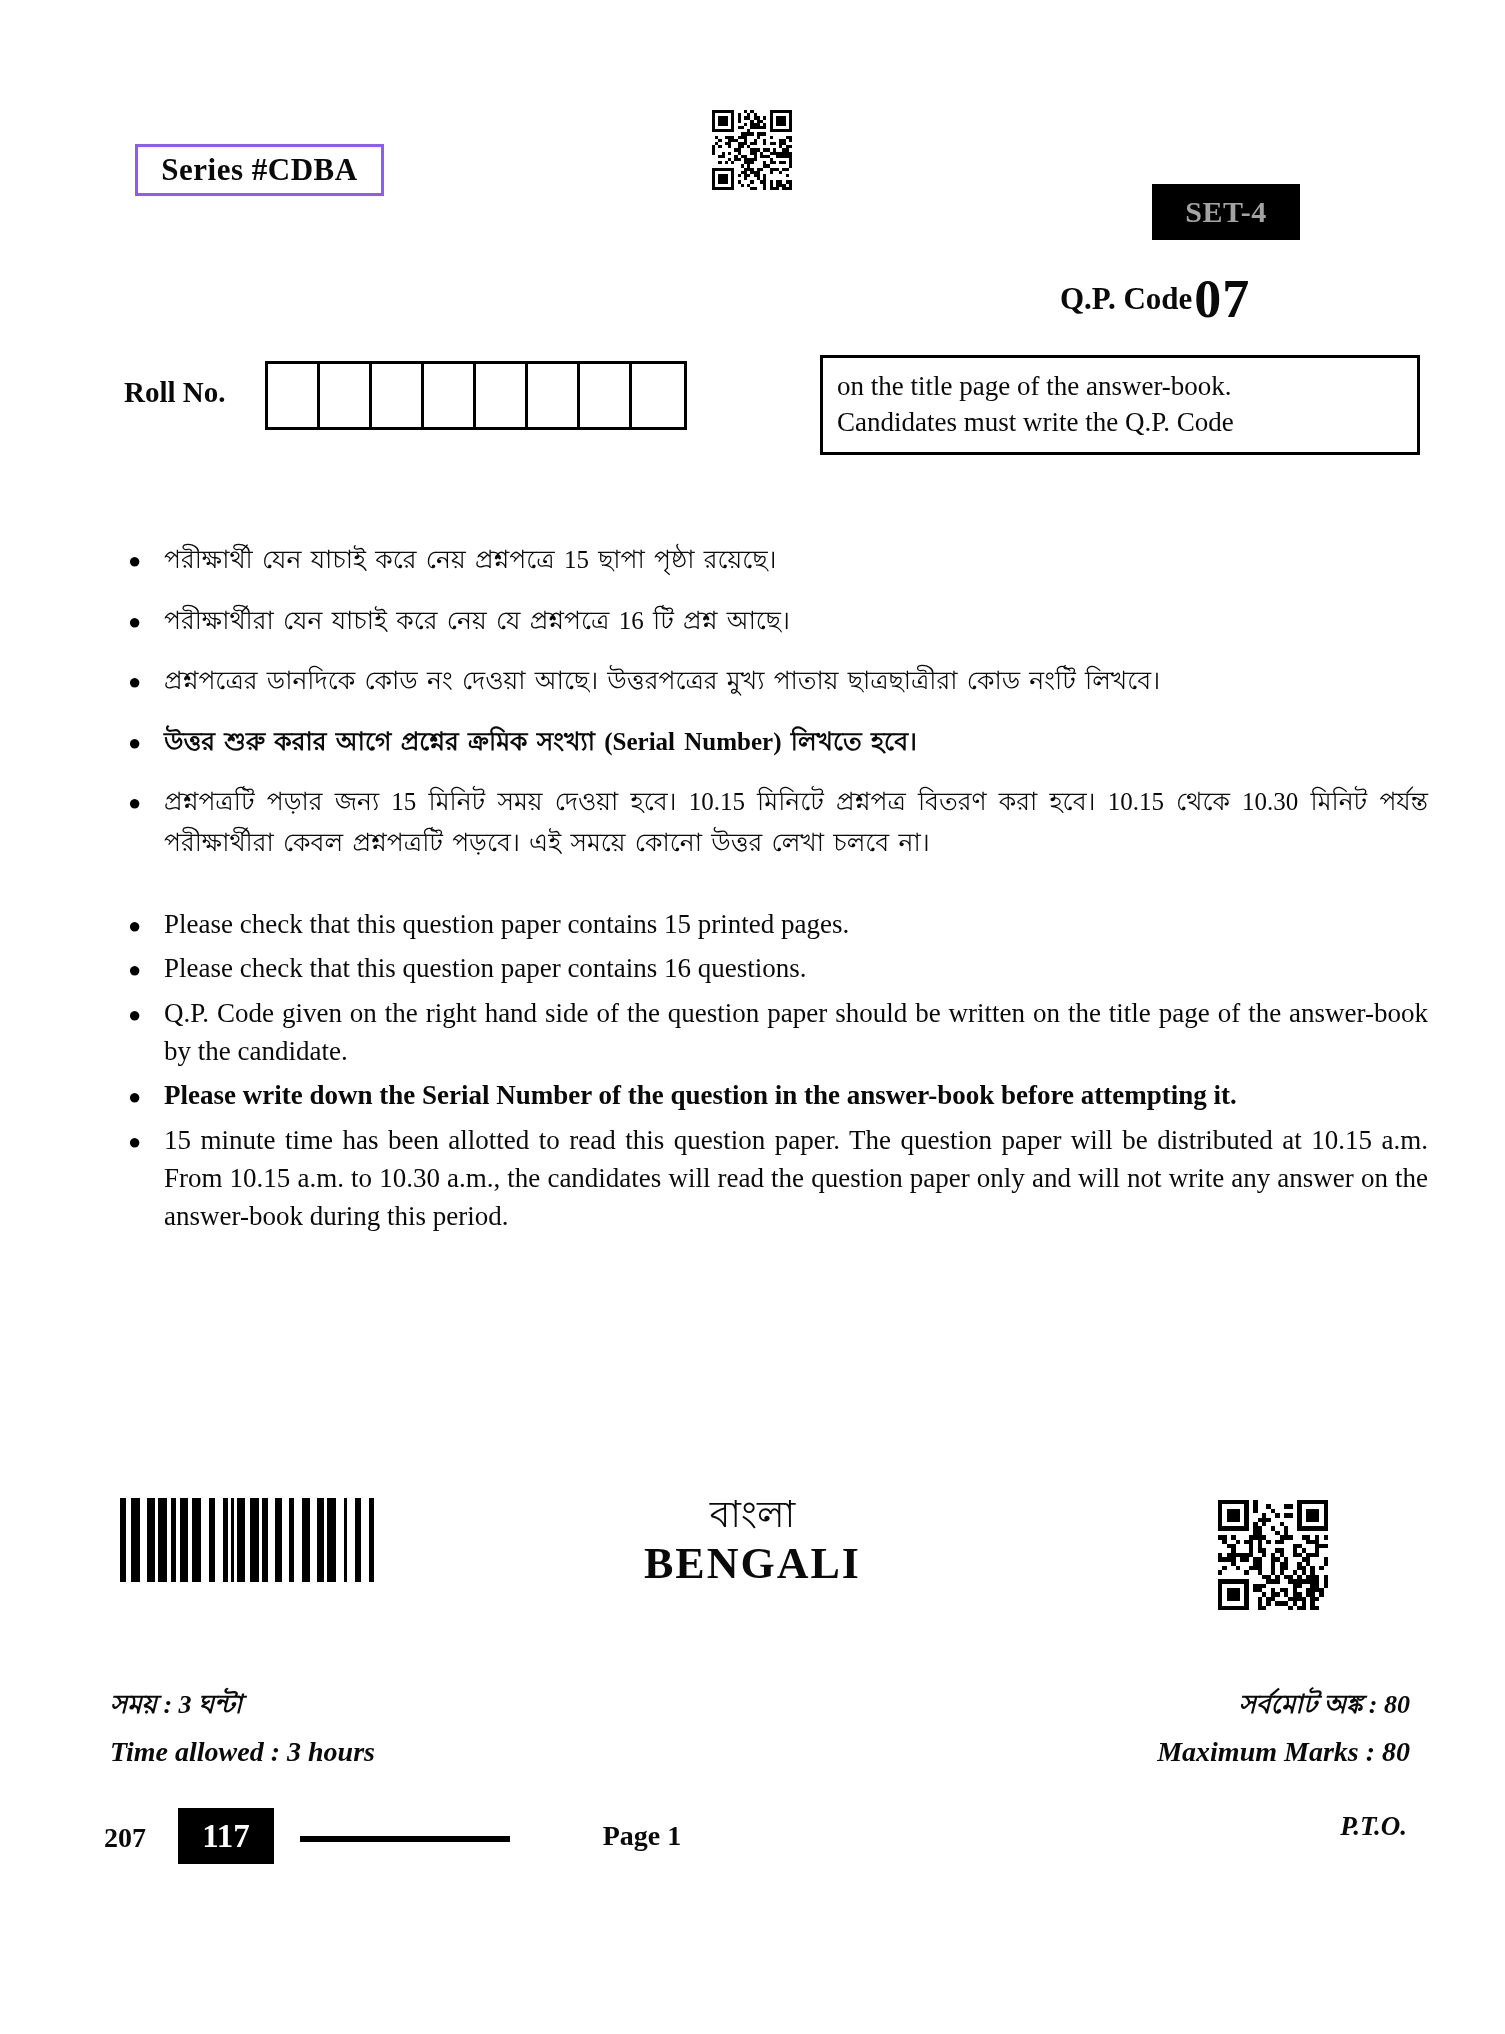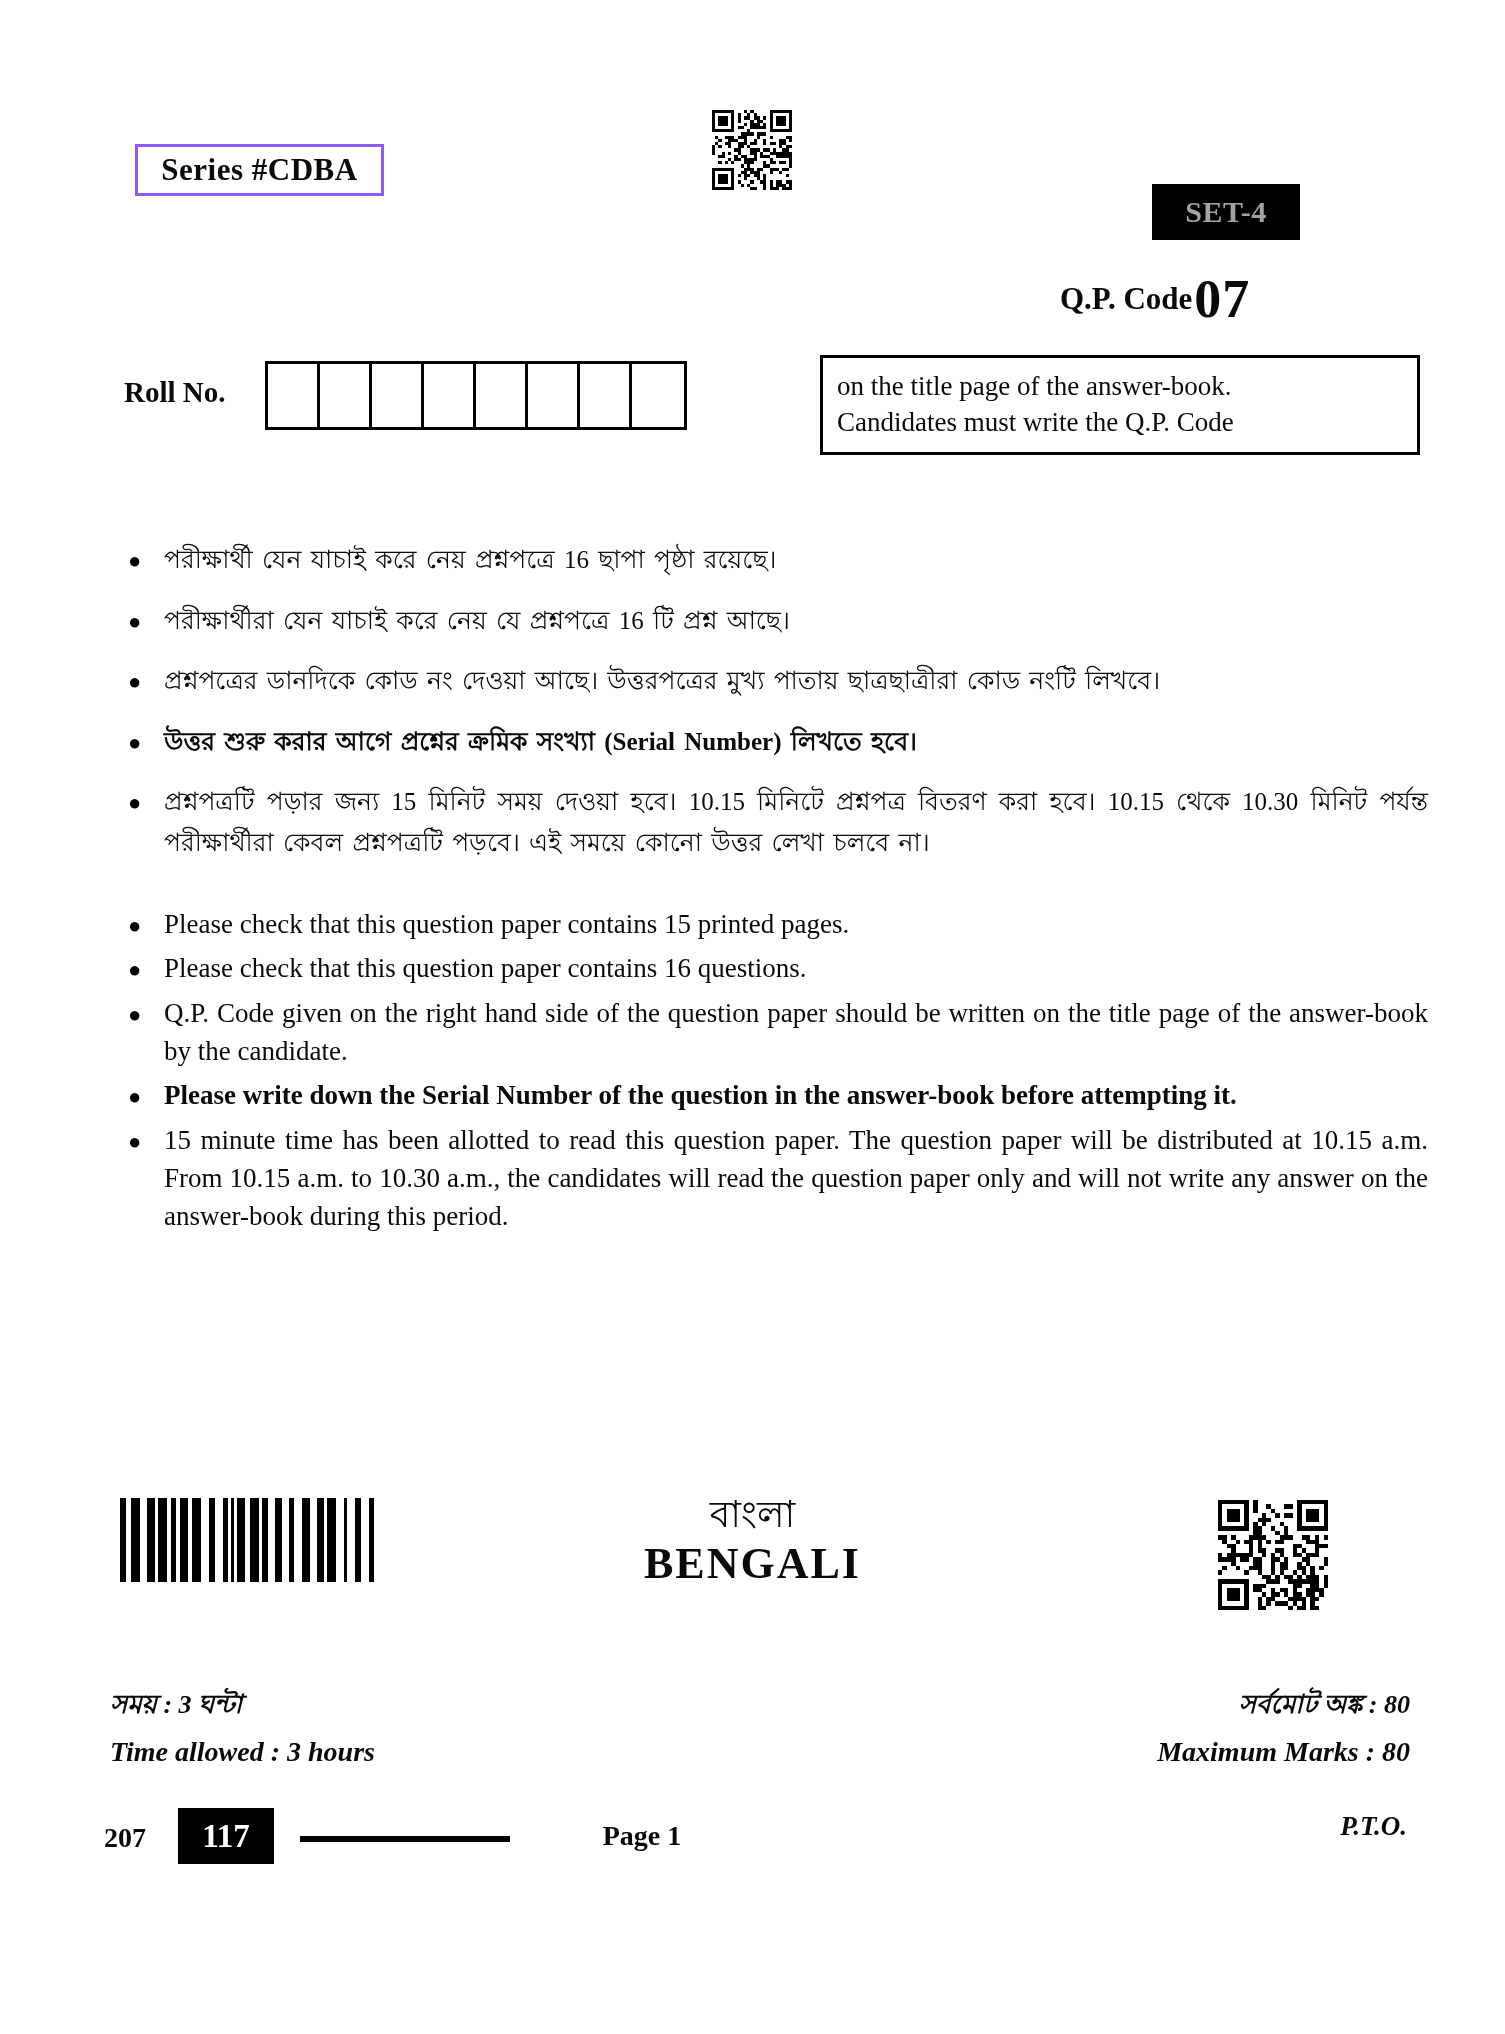--- a/index.html
+++ b/index.html
@@ -844,21 +844,21 @@
 
   <div class="abs" id="cand-note">
     <div>on the title page of the answer-book.</div>
     <div>Candidates must write the Q.P. Code</div>
   </div>
 
   <div class="abs" id="instructions">
       <div class="bullet-row">
         <div class="dot">●</div>
         <div class="body">
-          <div class="bn">পরীক্ষার্থী যেন যাচাই করে নেয় প্রশ্নপত্রে 16 ছাপা পৃষ্ঠা রয়েছে।</div>
+          <div class="bn">পরীক্ষার্থী যেন যাচাই করে নেয় প্রশ্নপত্রে 15 ছাপা পৃষ্ঠা রয়েছে।</div>
         </div>
       </div>
       <div class="gap-bn"></div>
       <div class="bullet-row">
         <div class="dot">●</div>
         <div class="body">
           <div class="bn">পরীক্ষার্থীরা যেন যাচাই করে নেয় যে প্রশ্নপত্রে 16 টি প্রশ্ন আছে।</div>
         </div>
       </div>
       <div class="gap-bn"></div>

